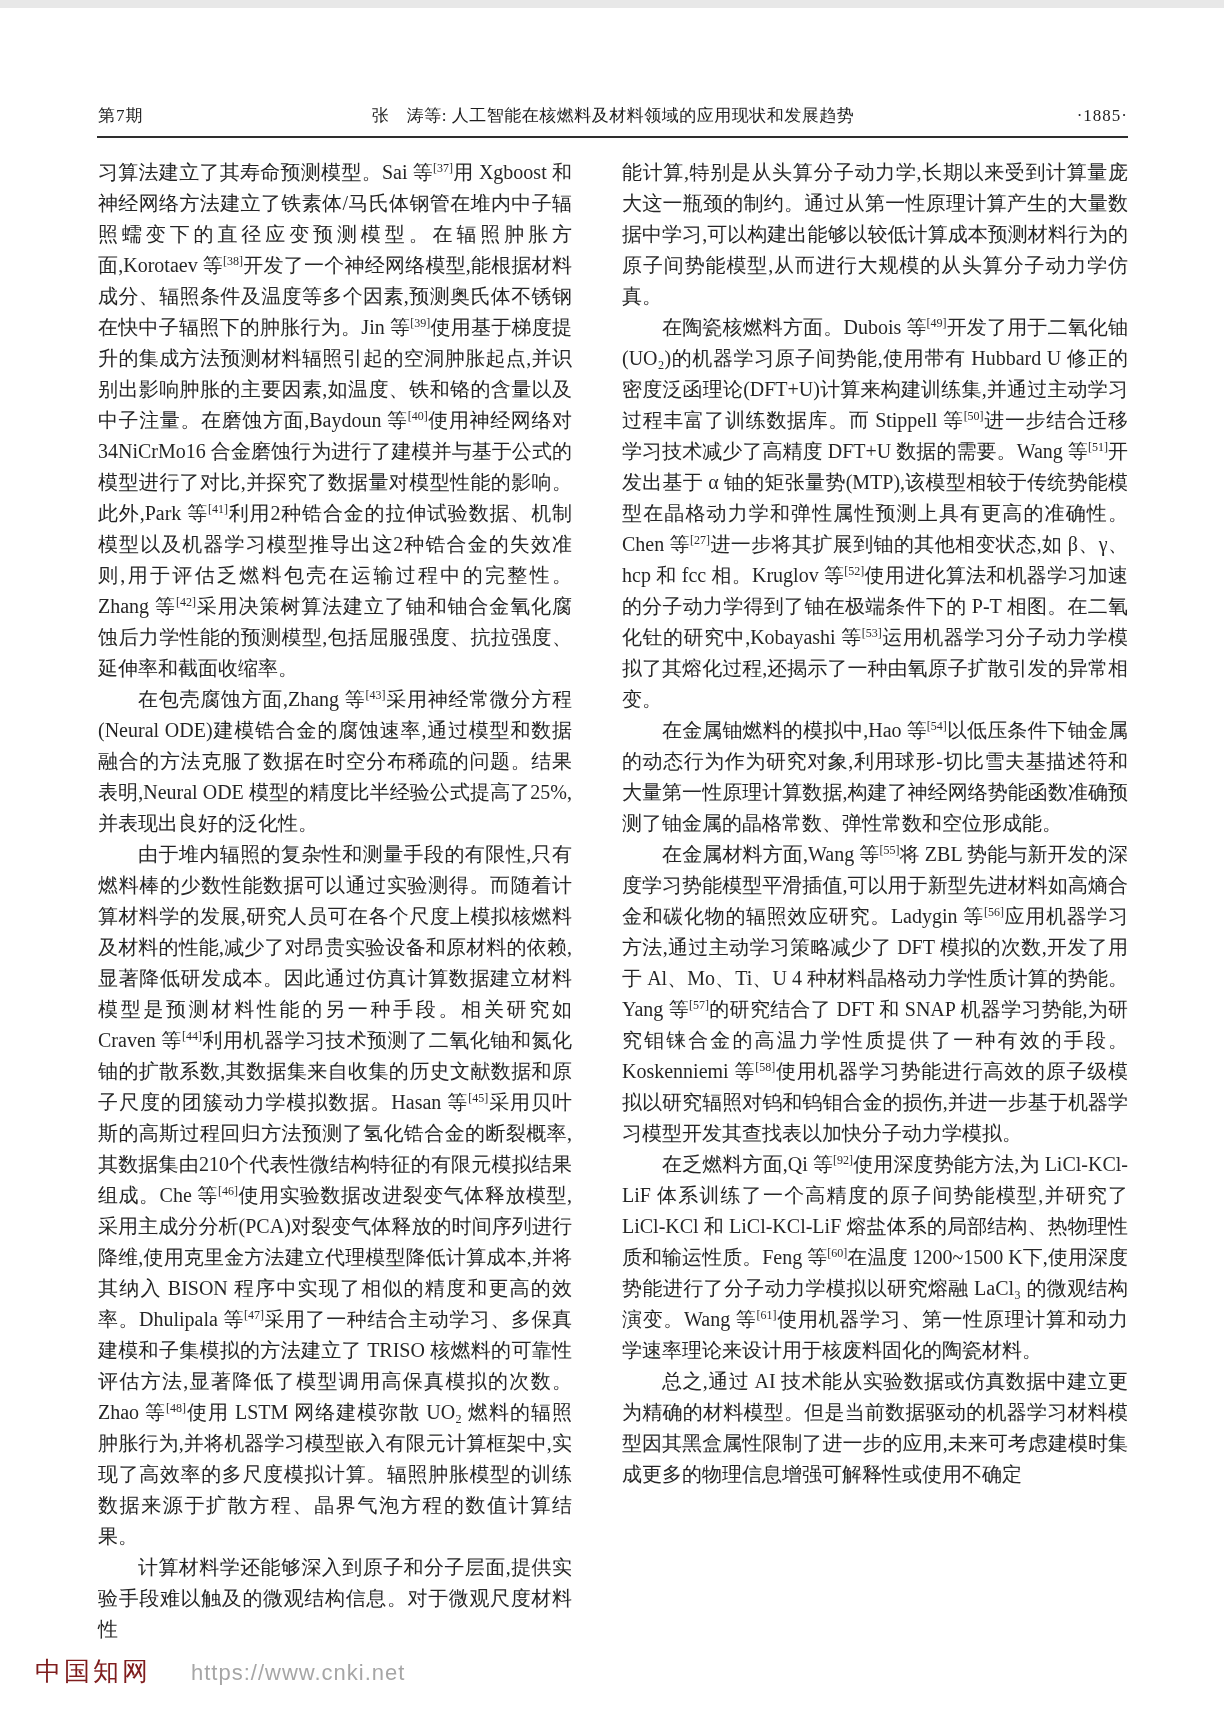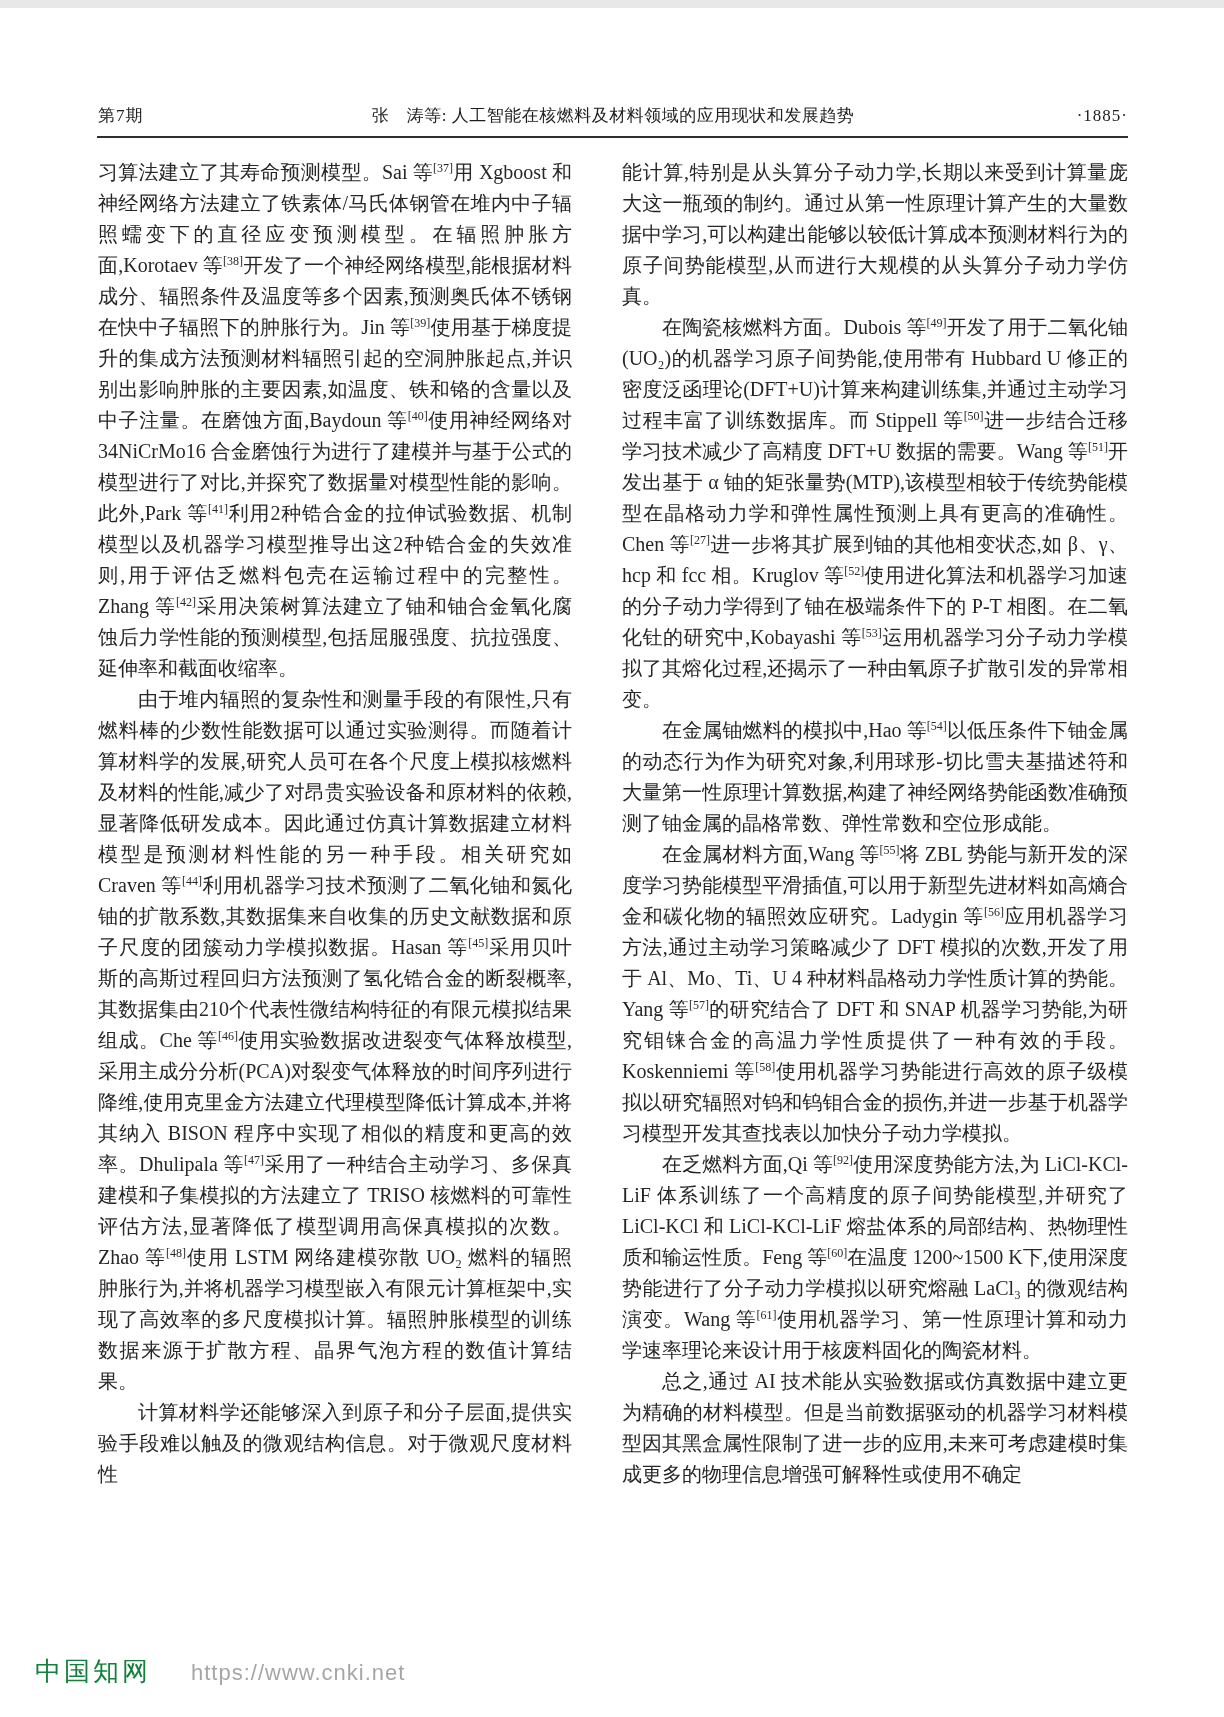--- a/index.html
+++ b/index.html
@@ -38,37 +38,38 @@
   p.indent { text-indent:2em; }
   sup.ref  {
     font-size:12px; line-height:0; vertical-align:7px; letter-spacing:0;
   }
   
   .watermark {
     position:absolute; left:35px; top:1646px;
     display:flex; align-items:baseline; gap:40px;
     font-family:"Liberation Sans","DejaVu Sans",sans-serif;
   }
-  .wm-logo { font-size:26px; letter-spacing:3px; color:#15803d; }
+  .wm-logo { font-size:26px; letter-spacing:3px; color:#7f1d1d; }
   .wm-url  { font-size:22px; letter-spacing:1px; color:#a6a6a6; }
 </style>
 </head>
 <body>
 
 <div class="page">
 
   <div class="running-head">
     <span class="issue">第7期</span>
     <span class="title">张　涛等: 人工智能在核燃料及材料领域的应用现状和发展趋势</span>
     <span class="pageno">·1885·</span>
   </div>
   <div class="head-rule"></div>
 
   <div class="col col-left">
       <p class="para">习算法建立了其寿命预测模型。Sai 等<sup class="ref">[37]</sup>用 Xgboost 和神经网络方法建立了铁素体/马氏体钢管在堆内中子辐照蠕变下的直径应变预测模型。在辐照肿胀方面,Korotaev 等<sup class="ref">[38]</sup>开发了一个神经网络模型,能根据材料成分、辐照条件及温度等多个因素,预测奥氏体不锈钢在快中子辐照下的肿胀行为。Jin 等<sup class="ref">[39]</sup>使用基于梯度提升的集成方法预测材料辐照引起的空洞肿胀起点,并识别出影响肿胀的主要因素,如温度、铁和铬的含量以及中子注量。在磨蚀方面,Baydoun 等<sup class="ref">[40]</sup>使用神经网络对 34NiCrMo16 合金磨蚀行为进行了建模并与基于公式的模型进行了对比,并探究了数据量对模型性能的影响。此外,Park 等<sup class="ref">[41]</sup>利用2种锆合金的拉伸试验数据、机制模型以及机器学习模型推导出这2种锆合金的失效准则,用于评估乏燃料包壳在运输过程中的完整性。Zhang 等<sup class="ref">[42]</sup>采用决策树算法建立了铀和铀合金氧化腐蚀后力学性能的预测模型,包括屈服强度、抗拉强度、延伸率和截面收缩率。</p>
+      <p class="para indent">在包壳腐蚀方面,Zhang 等<sup class="ref">[43]</sup>采用神经常微分方程(Neural ODE)建模锆合金的腐蚀速率,通过模型和数据融合的方法克服了数据在时空分布稀疏的问题。结果表明,Neural ODE 模型的精度比半经验公式提高了25%,并表现出良好的泛化性。</p>
       <p class="para indent">由于堆内辐照的复杂性和测量手段的有限性,只有燃料棒的少数性能数据可以通过实验测得。而随着计算材料学的发展,研究人员可在各个尺度上模拟核燃料及材料的性能,减少了对昂贵实验设备和原材料的依赖,显著降低研发成本。因此通过仿真计算数据建立材料模型是预测材料性能的另一种手段。相关研究如 Craven 等<sup class="ref">[44]</sup>利用机器学习技术预测了二氧化铀和氮化铀的扩散系数,其数据集来自收集的历史文献数据和原子尺度的团簇动力学模拟数据。Hasan 等<sup class="ref">[45]</sup>采用贝叶斯的高斯过程回归方法预测了氢化锆合金的断裂概率,其数据集由210个代表性微结构特征的有限元模拟结果组成。Che 等<sup class="ref">[46]</sup>使用实验数据改进裂变气体释放模型,采用主成分分析(PCA)对裂变气体释放的时间序列进行降维,使用克里金方法建立代理模型降低计算成本,并将其纳入 BISON 程序中实现了相似的精度和更高的效率。Dhulipala 等<sup class="ref">[47]</sup>采用了一种结合主动学习、多保真建模和子集模拟的方法建立了 TRISO 核燃料的可靠性评估方法,显著降低了模型调用高保真模拟的次数。Zhao 等<sup class="ref">[48]</sup>使用 LSTM 网络建模弥散 UO₂ 燃料的辐照肿胀行为,并将机器学习模型嵌入有限元计算框架中,实现了高效率的多尺度模拟计算。辐照肿胀模型的训练数据来源于扩散方程、晶界气泡方程的数值计算结果。</p>
       <p class="para indent">计算材料学还能够深入到原子和分子层面,提供实验手段难以触及的微观结构信息。对于微观尺度材料性</p>
     </div>
   <div class="col col-right">
       <p class="para">能计算,特别是从头算分子动力学,长期以来受到计算量庞大这一瓶颈的制约。通过从第一性原理计算产生的大量数据中学习,可以构建出能够以较低计算成本预测材料行为的原子间势能模型,从而进行大规模的从头算分子动力学仿真。</p>
       <p class="para indent">在陶瓷核燃料方面。Dubois 等<sup class="ref">[49]</sup>开发了用于二氧化铀(UO₂)的机器学习原子间势能,使用带有 Hubbard U 修正的密度泛函理论(DFT+U)计算来构建训练集,并通过主动学习过程丰富了训练数据库。而 Stippell 等<sup class="ref">[50]</sup>进一步结合迁移学习技术减少了高精度 DFT+U 数据的需要。Wang 等<sup class="ref">[51]</sup>开发出基于 α 铀的矩张量势(MTP),该模型相较于传统势能模型在晶格动力学和弹性属性预测上具有更高的准确性。Chen 等<sup class="ref">[27]</sup>进一步将其扩展到铀的其他相变状态,如 β、γ、hcp 和 fcc 相。Kruglov 等<sup class="ref">[52]</sup>使用进化算法和机器学习加速的分子动力学得到了铀在极端条件下的 P-T 相图。在二氧化钍的研究中,Kobayashi 等<sup class="ref">[53]</sup>运用机器学习分子动力学模拟了其熔化过程,还揭示了一种由氧原子扩散引发的异常相变。</p>
       <p class="para indent">在金属铀燃料的模拟中,Hao 等<sup class="ref">[54]</sup>以低压条件下铀金属的动态行为作为研究对象,利用球形-切比雪夫基描述符和大量第一性原理计算数据,构建了神经网络势能函数准确预测了铀金属的晶格常数、弹性常数和空位形成能。</p>
       <p class="para indent">在金属材料方面,Wang 等<sup class="ref">[55]</sup>将 ZBL 势能与新开发的深度学习势能模型平滑插值,可以用于新型先进材料如高熵合金和碳化物的辐照效应研究。Ladygin 等<sup class="ref">[56]</sup>应用机器学习方法,通过主动学习策略减少了 DFT 模拟的次数,开发了用于 Al、Mo、Ti、U 4 种材料晶格动力学性质计算的势能。Yang 等<sup class="ref">[57]</sup>的研究结合了 DFT 和 SNAP 机器学习势能,为研究钼铼合金的高温力学性质提供了一种有效的手段。Koskenniemi 等<sup class="ref">[58]</sup>使用机器学习势能进行高效的原子级模拟以研究辐照对钨和钨钼合金的损伤,并进一步基于机器学习模型开发其查找表以加快分子动力学模拟。</p>
       <p class="para indent">在乏燃料方面,Qi 等<sup class="ref">[92]</sup>使用深度势能方法,为 LiCl-KCl-LiF 体系训练了一个高精度的原子间势能模型,并研究了 LiCl-KCl 和 LiCl-KCl-LiF 熔盐体系的局部结构、热物理性质和输运性质。Feng 等<sup class="ref">[60]</sup>在温度 1200~1500 K下,使用深度势能进行了分子动力学模拟以研究熔融 LaCl₃ 的微观结构演变。Wang 等<sup class="ref">[61]</sup>使用机器学习、第一性原理计算和动力学速率理论来设计用于核废料固化的陶瓷材料。</p>
       <p class="para indent">总之,通过 AI 技术能从实验数据或仿真数据中建立更为精确的材料模型。但是当前数据驱动的机器学习材料模型因其黑盒属性限制了进一步的应用,未来可考虑建模时集成更多的物理信息增强可解释性或使用不确定</p>

